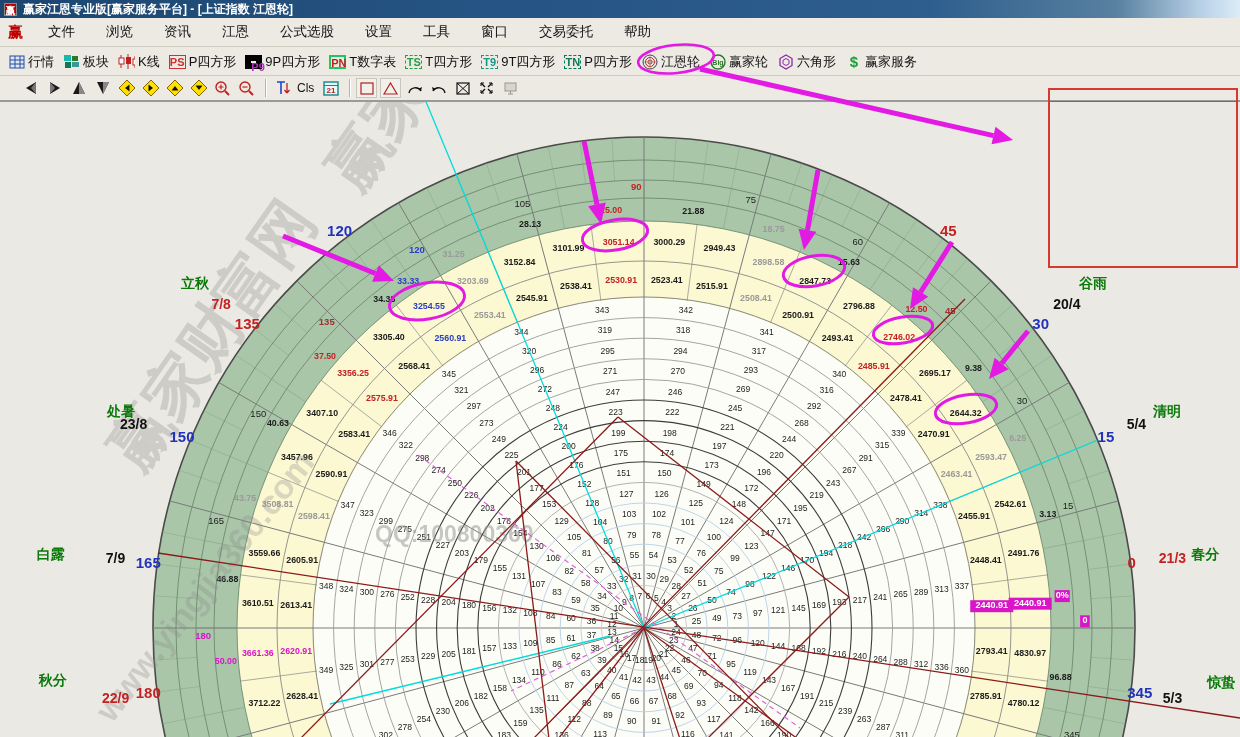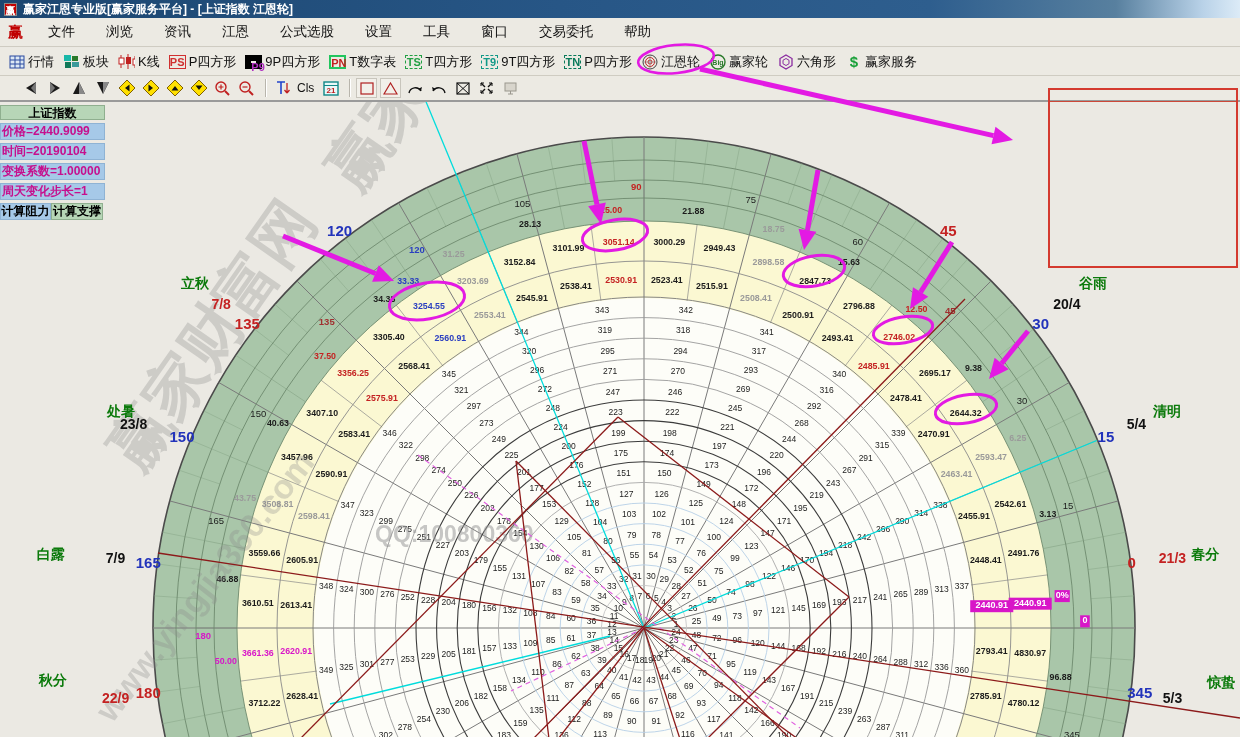--- a/index.html
+++ b/index.html
@@ -1047,31 +1047,20 @@
       <text x="148.27756931309483" y="465.7369038899742" font-size="15" fill="#2233bb" text-anchor="middle" font-weight="bold">165</text>
       <text x="115.55988888775903" y="461.4295395467125" font-size="14" fill="#111" text-anchor="middle" font-weight="bold">7/9</text>
       <text x="50.84220846242329" y="457.1221752034508" font-size="14" fill="#0b7a0b" text-anchor="middle" font-weight="bold">白露</text>
       <text x="148.27756931309477" y="596.2630961100257" font-size="15" fill="#c42222" text-anchor="middle" font-weight="bold">180</text>
       <text x="115.55988888775903" y="600.5704604532873" font-size="14" fill="#c42222" text-anchor="middle" font-weight="bold">22/9</text>
       <text x="52.84220846242329" y="582.877824796549" font-size="14" fill="#0b7a0b" text-anchor="middle" font-weight="bold">秋分</text>
       <text x="1139.7224306869052" y="596.2630961100258" font-size="15" fill="#2233bb" text-anchor="middle" font-weight="bold">345</text>
       <text x="1172.440111112241" y="600.5704604532875" font-size="14" fill="#111" text-anchor="middle" font-weight="bold">5/3</text>
       <text x="1221.1577915375767" y="584.8778247965492" font-size="14" fill="#0b7a0b" text-anchor="middle" font-weight="bold">惊蛰</text>
     </svg>
-  <div id="panel">
-    <div class="hd">上证指数</div>
-  <div class="row">价格=2440.9099</div>
-      <div class="row">时间=20190104</div>
-      <div class="row">变换系数=1.00000</div>
-      <div class="row">周天变化步长=1</div>
-      <div class="btns">
-        <div class="b1">计算阻力</div>
-        <div class="b2">计算支撑</div>
-      </div>
-    </div>
 </div>
 
 <div id="annobox">
   <div class="innerline"></div>
 </div>
 
 <svg id="overlay-svg" width="1240" height="737">
     <ellipse cx="676" cy="59" rx="38" ry="14" fill="none" stroke="#e31ae3" stroke-width="2.6" transform="rotate(-6 676 59)"></ellipse>
     <ellipse cx="966" cy="409" rx="31" ry="14" fill="none" stroke="#e31ae3" stroke-width="3" transform="rotate(-10 966 409)"></ellipse>
     <ellipse cx="903" cy="330" rx="30" ry="13" fill="none" stroke="#e31ae3" stroke-width="3" transform="rotate(-10 903 330)"></ellipse>

